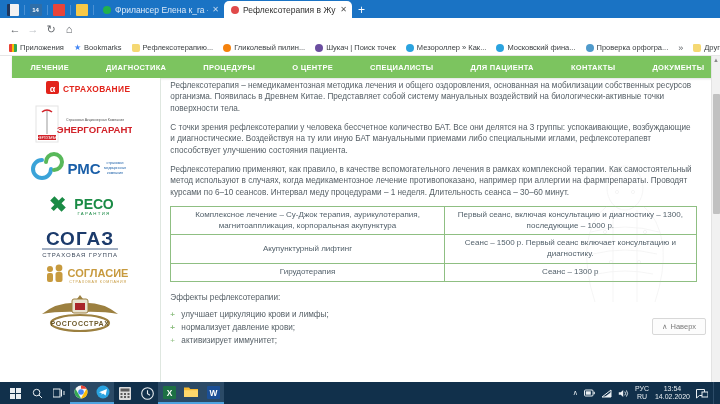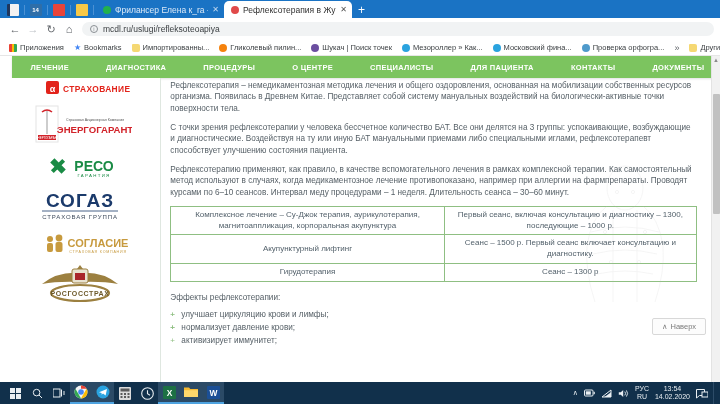--- a/index.html
+++ b/index.html
@@ -101,21 +101,21 @@
     width:160px; flex:0 0 160px; padding-top:0px; background:#fff;
     display:flex; flex-direction:column; align-items:center;
   }
   .logo { width:104px; display:flex; align-items:center; justify-content:center; }
   .logo-alfa   { height:20px; }
   .logo-ingos  { height:34px; margin-top:6px;}
   .logo-energo { height:40px; margin-top:6px;}
   .logo-rms    { height:30px; margin-top:8px;}
   .logo-sogaz  { height:36px; margin-top:8px;}
   .logo-reso   { height:28px; margin-top:8px;}
-  .logo-soglas { height:24px; margin-top:8px;}
+  .logo-soglas { height:24px; }
   .logo-rosgos { height:40px; margin-top:8px;}
 
   .divider-v { width:1px; background:#dfe7e0; align-self:stretch; margin:0 0px; }
 
   
   .content {
     flex:1 1 auto; padding:2px 14px 0 10px; color:#555f66;
     font-size:8.2px; line-height:1.38; position:relative;
   }
   .content p { margin-bottom:8px; text-align:left; }
@@ -210,38 +210,34 @@
     </div>
 
     <span class="newtab">+</span>
   </div>
 
   <div class="omnibar">
     <span class="navbtn">←</span>
     <span class="navbtn dim">→</span>
     <span class="navbtn">↻</span>
     <span class="navbtn">⌂</span>
-    <div class="urlbox">
-      <span class="infoico">i</span>
-      <span>mcdl.ru/uslugi/refleksoteoapiya</span>
-    </div>
   </div>
 
   <div class="bookbar">
     <div class="bm">
         <span class="bmico bm-apps"></span>
         <span>Приложения</span>
       </div>
     <div class="bm">
         <span class="bm-star">★</span>
         <span>Bookmarks</span>
       </div>
     <div class="bm">
         <span class="bmico bm-folder"></span>
-        <span>Импортированны...</span>
+        <span>Рефлексотерапию...</span>
       </div>
     <div class="bm">
         <span class="bmico bm-circle-o"></span>
         <span>Гликолевый пилин...</span>
       </div>
     <div class="bm">
         <span class="bmico bm-circle-p"></span>
         <span>Шукач | Поиск точек</span>
       </div>
     <div class="bm">
@@ -296,20 +292,30 @@
             <rect x="8" y="2" width="22" height="36" fill="#ffffff" stroke="#e4e4e4"></rect>
             <path d="M19 6 L19 30" stroke="#b8b8b8" stroke-width="1.4"></path>
             <path d="M14 8 Q19 4 24 8" stroke="#d2232a" stroke-width="1.6" fill="none"></path>
             <rect x="10" y="31" width="18" height="5" fill="#d2232a"></rect>
             <text x="19" y="35" font-family="Liberation Sans, sans-serif" font-size="3" fill="#fff" text-anchor="middle">ЭНЕРГОГАРАНТ</text>
             <text x="67" y="17" font-family="Liberation Sans, sans-serif" font-size="3.6" fill="#555" text-anchor="middle">Страховая Акционерная Компания</text>
             <text x="67" y="29" font-family="Liberation Sans, sans-serif" font-size="9.6" font-weight="bold" fill="#d2232a" text-anchor="middle">ЭНЕРГОГАРАНТ</text>
           </svg>
         </div>
 
+        <div class="logo logo-rms">
+          <svg viewBox="0 0 104 30" width="104" height="30">
+            <path d="M14 8 a9 9 0 1 0 9 9" stroke="#3aa3d8" stroke-width="4" fill="none" stroke-linecap="round"></path>
+            <path d="M26 18 a8 8 0 1 0 -8 -8" stroke="#58b85a" stroke-width="4" fill="none" stroke-linecap="round"></path>
+            <text x="56" y="22" font-family="Liberation Sans, sans-serif" font-size="15" font-weight="bold" fill="#1a5fa8" text-anchor="middle">РМС</text>
+            <text x="87" y="12" font-family="Liberation Sans, sans-serif" font-size="3.6" fill="#1a5fa8" text-anchor="middle">страховая</text>
+            <text x="87" y="17" font-family="Liberation Sans, sans-serif" font-size="3.6" fill="#1a5fa8" text-anchor="middle">медицинская</text>
+            <text x="87" y="22" font-family="Liberation Sans, sans-serif" font-size="3.6" fill="#1a5fa8" text-anchor="middle">компания</text>
+          </svg>
+        </div>
 
         <div class="logo logo-reso">
           <svg viewBox="0 0 104 28" width="104" height="28">
             <g transform="translate(30,14) rotate(45)">
               <path d="M-8 -3 h6 v-5 h4 v5 h6 v6 h-6 v5 h-4 v-5 h-6 z" fill="#1a8b45"></path>
             </g>
             <text x="66" y="19" font-family="Liberation Sans, sans-serif" font-size="14" font-weight="bold" fill="#1a8b45" text-anchor="middle">РЕСО</text>
             <text x="66" y="24.5" font-family="Liberation Sans, sans-serif" font-size="4.4" fill="#1a8b45" text-anchor="middle" letter-spacing="1.3">ГАРАНТИЯ</text>
           </svg>
         </div>

